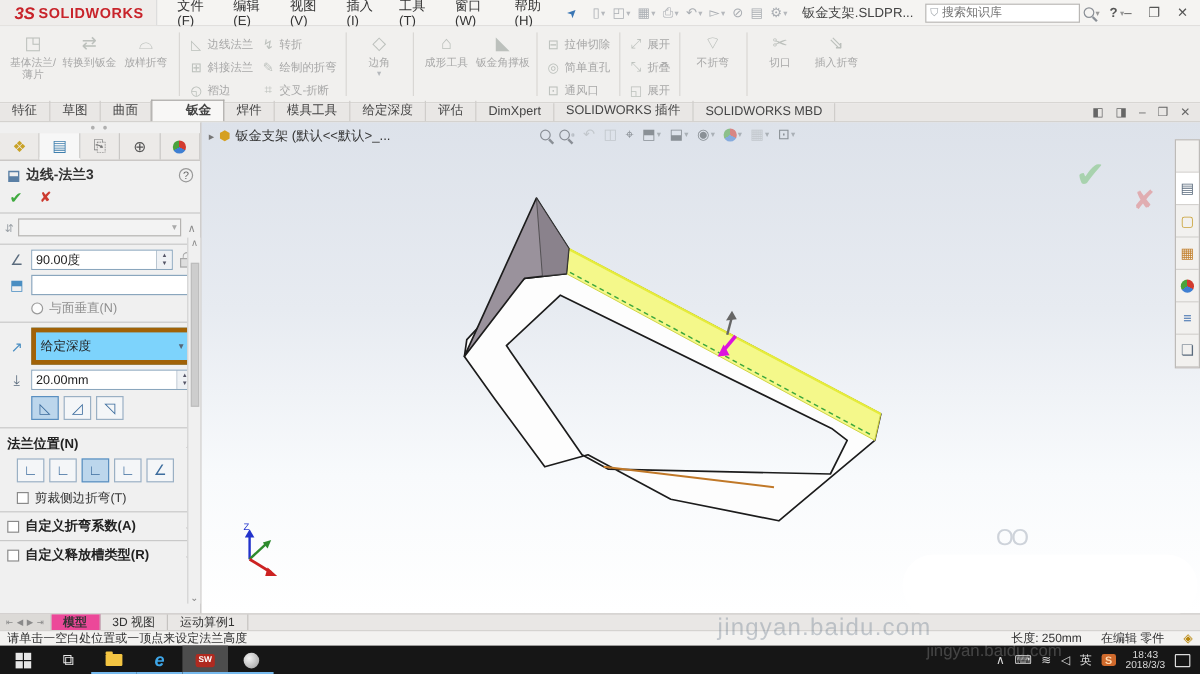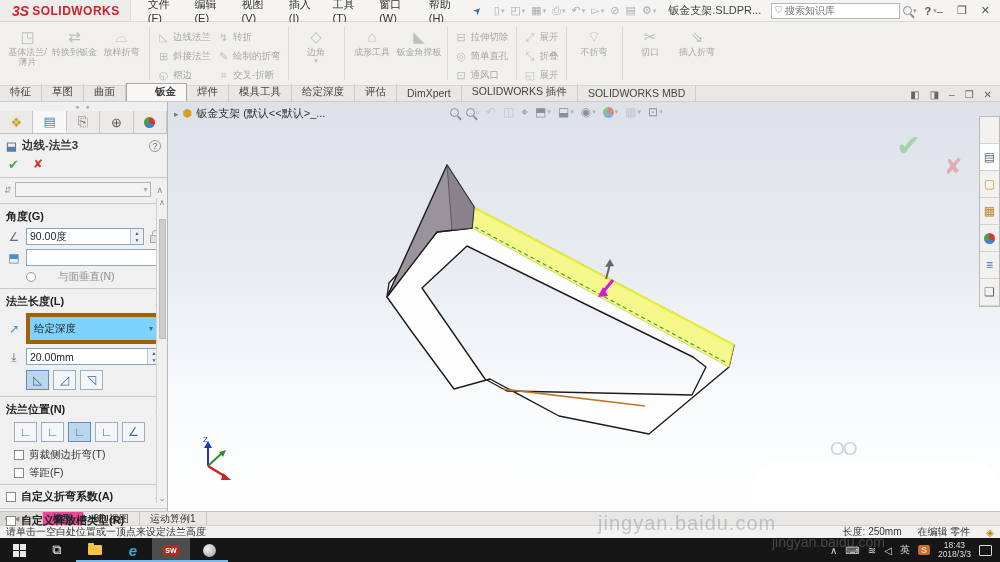--- a/index.html
+++ b/index.html
@@ -69,21 +69,21 @@
   .sechead .chev { margin-left:auto; color:#7a7a7a; font-size:9px; font-weight:normal; }
   .inrow { display:flex; align-items:center; gap:4px; padding:2px 6px; }
   .inico { width:16px; text-align:center; color:#5a6b7d; font-size:12px; }
   .spinbox { display:flex; border:1px solid #8aa6bd; background:#fff; height:17px; flex:1; }
   .spinbox input { border:none; outline:none; flex:1; font-size:10.5px; padding:0 3px; color:#222; width:60px; }
   .spin { width:13px; border-left:1px solid #b9c6d1; display:flex; flex-direction:column; }
   .spin span { flex:1; font-size:5px; color:#556; display:flex; align-items:center; justify-content:center; background:#eef1f4; }
   .lock { position:relative; width:11px; height:8px; border:1px solid #a9a9a9; background:#dedede; margin-left:2px; margin-top:4px; }
   .lock::before { content:""; position:absolute; width:6px; height:5px; border:1.5px solid #a9a9a9; border-bottom:none; border-radius:4px 4px 0 0; left:1px; top:-6px; }
   .selfield { flex:1; height:17px; border:1px solid #8aa6bd; background:#fff; }
-  .radiorow { display:flex; align-items:center; gap:22px; padding:2px 6px 2px 26px; color:#8f8f8f; font-size:10.5px; }
+  .radiorow { display:flex; align-items:center; gap:5px; padding:2px 6px 2px 26px; color:#8f8f8f; font-size:10.5px; }
   .radio { width:10px; height:10px; border:1px solid #9a9a9a; border-radius:50%; background:#fcfcfc; position:relative; flex:0 0 10px; }
   .radio.sel::after { content:""; position:absolute; inset:2px; background:#787878; border-radius:50%; }
   .ddrow { display:flex; align-items:center; gap:4px; padding:2px 6px; }
   .dd { flex:1; height:31px; border:4px solid #a16207; background:#7dd3fc; display:flex; align-items:center; font-size:10.5px; padding:0 4px; color:#222; }
   .dd .caret { margin-left:auto; font-size:8px; color:#567; }
   .btnrow { display:flex; gap:4px; padding:3px 6px 4px 26px; }
   .tgl { width:23px; height:20px; border:1px solid #9ab0c4; background:#f4f6f8; display:flex; align-items:center; justify-content:center; color:#3d6d9e; font-size:12px; }
   .tgl.sel { background:#bcd6ec; border-color:#5a8fc0; }
   .cbrow { display:flex; align-items:center; gap:5px; padding:2px 6px 2px 14px; font-size:10.5px; color:#333; }
   .cbrow.secline { padding-left:6px; font-weight:bold; font-size:11px; color:#222; }
@@ -366,24 +366,20 @@
       </div>
       <div class="comborow">
         <span class="tinyico">⇵</span>
         <div class="combo dis">
             <span>▾</span>
           </div>
         <span class="scrollup">∧</span>
       </div>
       <div class="divider"></div>
 
-      <div class="sechead">
-        <span>角度(G)</span>
-        <span class="chev">∧</span>
-      </div>
       <div class="inrow">
         <span class="inico">∠</span>
         <div class="spinbox">
           <input value="90.00度" style="">
           <div class="spin">
               <span>▲</span>
               <span>▼</span>
             </div>
         </div>
         <span class="lock"></span>
@@ -391,24 +387,20 @@
       <div class="inrow">
         <span class="inico" style="color:#4a8ec2;">⬒</span>
         <div class="selfield"></div>
       </div>
       <div class="radiorow">
         <span class="radio"></span>
         <span>与面垂直(N)</span>
       </div>
       <div class="divider"></div>
 
-      <div class="sechead">
-        <span>法兰长度(L)</span>
-        <span class="chev">∧</span>
-      </div>
       <div class="ddrow">
         <span class="inico" style="color:#4a8ec2;">↗</span>
         <div class="dd">
           <span>给定深度</span>
           <span class="caret">▾</span>
         </div>
       </div>
       <div class="inrow">
         <span class="inico">⤓</span>
         <div class="spinbox">
@@ -433,24 +425,20 @@
       <div class="btnrow" style="padding-left:14px;">
         <span class="tgl">∟</span>
         <span class="tgl">∟</span>
         <span class="tgl sel">∟</span>
         <span class="tgl">∟</span>
         <span class="tgl">∠</span>
       </div>
       <div class="cbrow">
         <span class="checkbox"></span>
         <span>剪裁侧边折弯(T)</span>
-      </div>
-      <div class="cbrow">
-        <span class="checkbox"></span>
-        <span>等距(F)</span>
       </div>
       <div class="divider"></div>
 
       <div class="cbrow secline">
         <span class="checkbox"></span>
         <span>自定义折弯系数(A)</span>
         <span class="chev">⌄</span>
       </div>
       <div class="divider"></div>
       <div class="cbrow secline">

